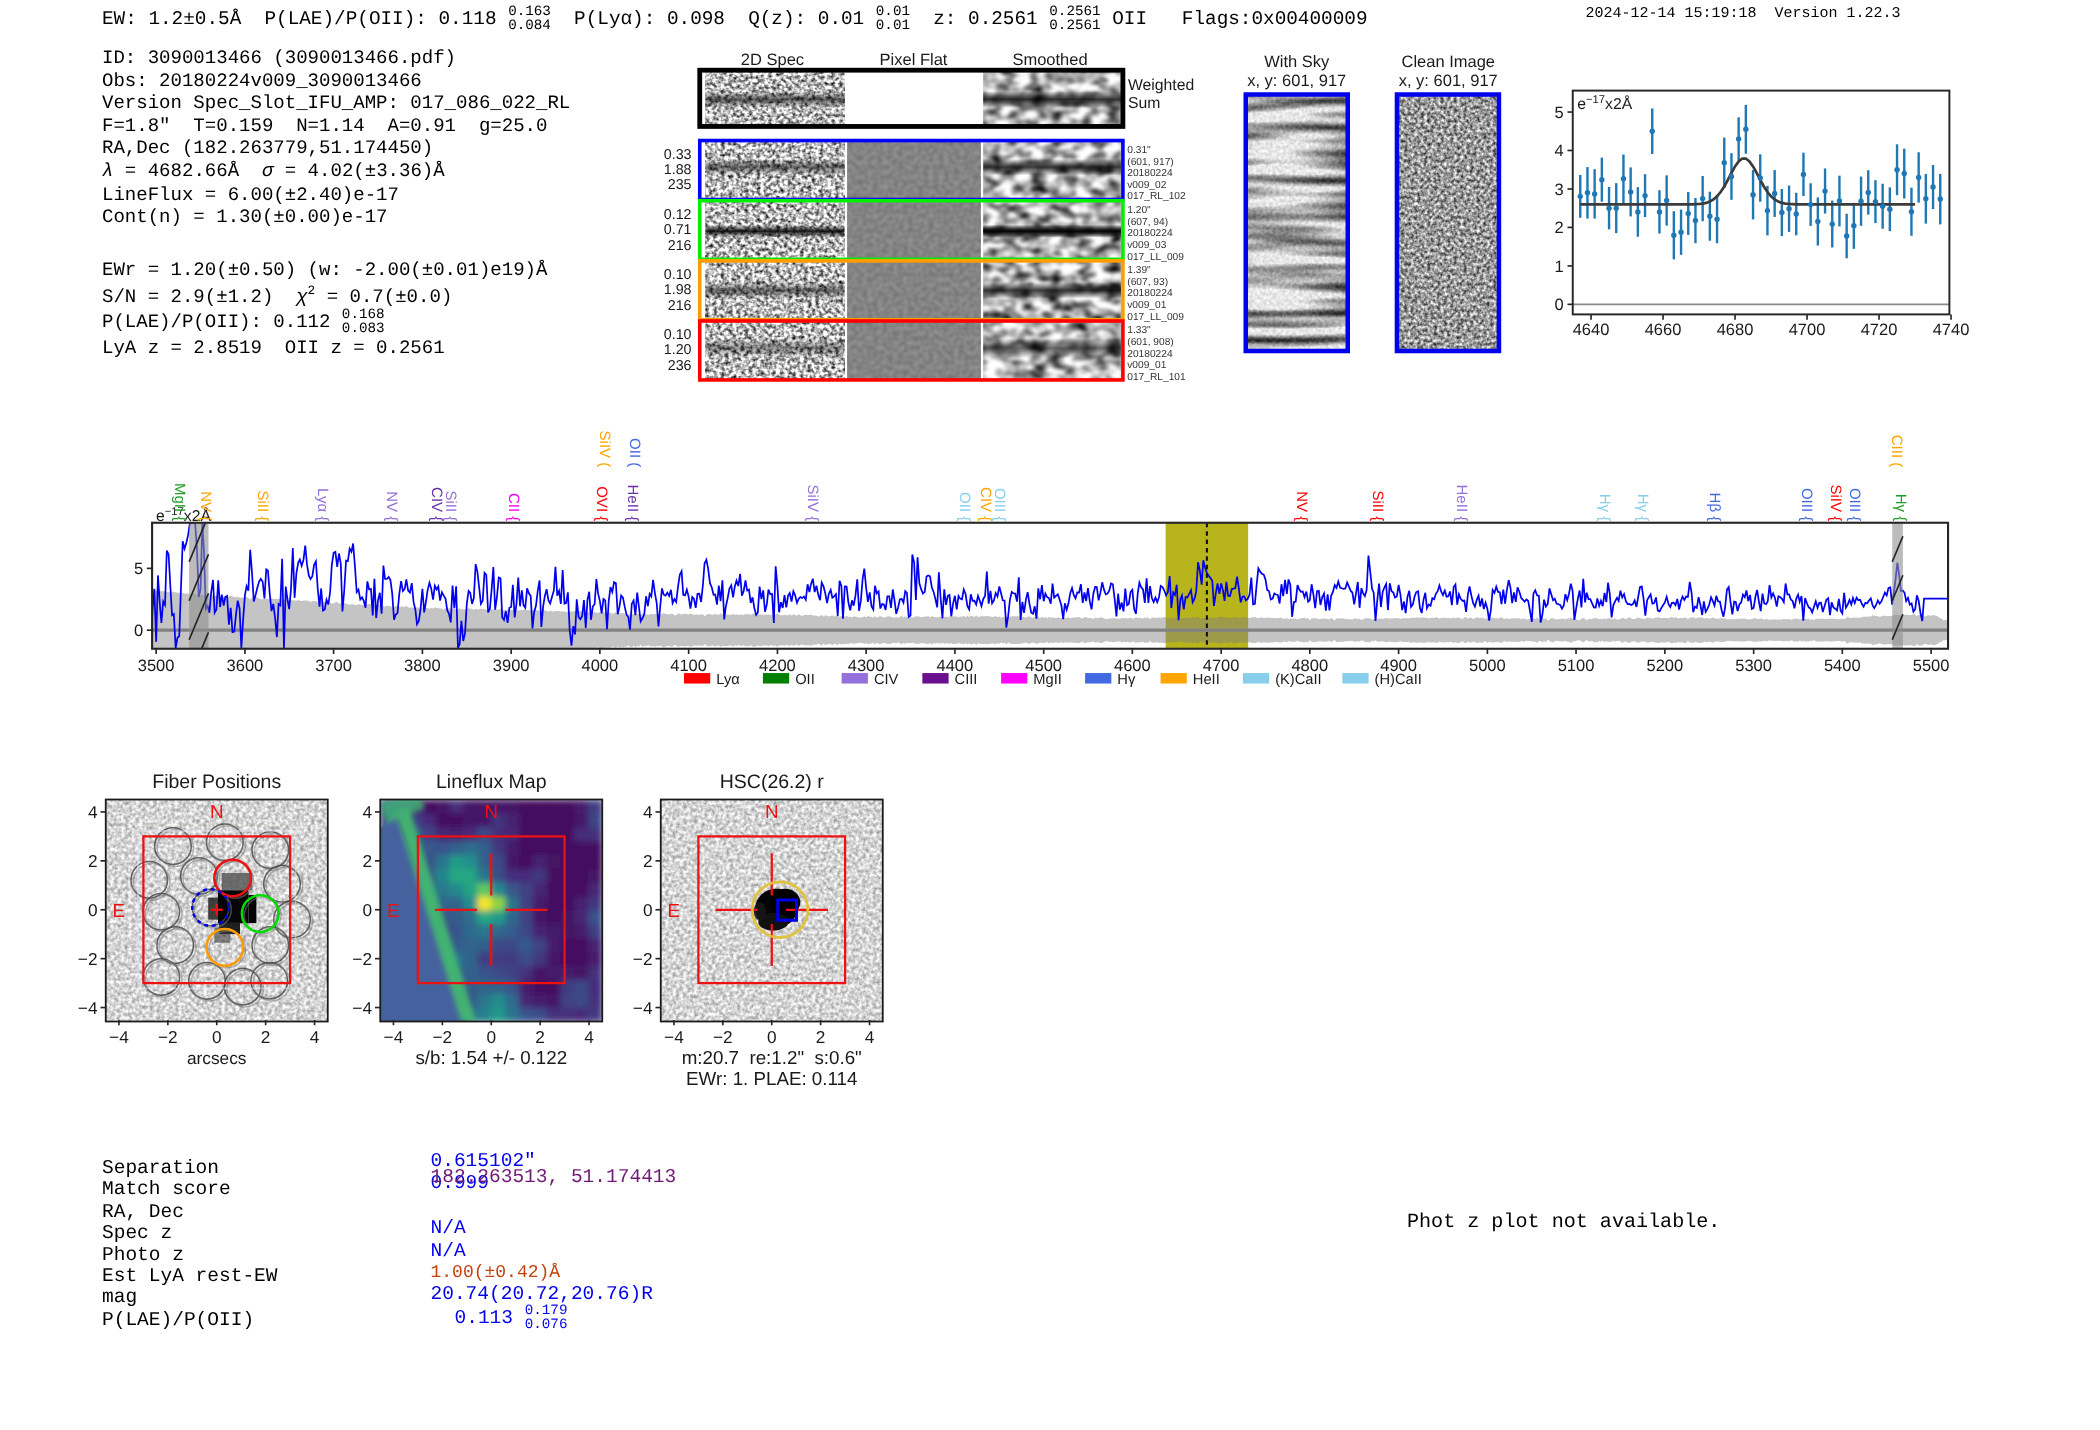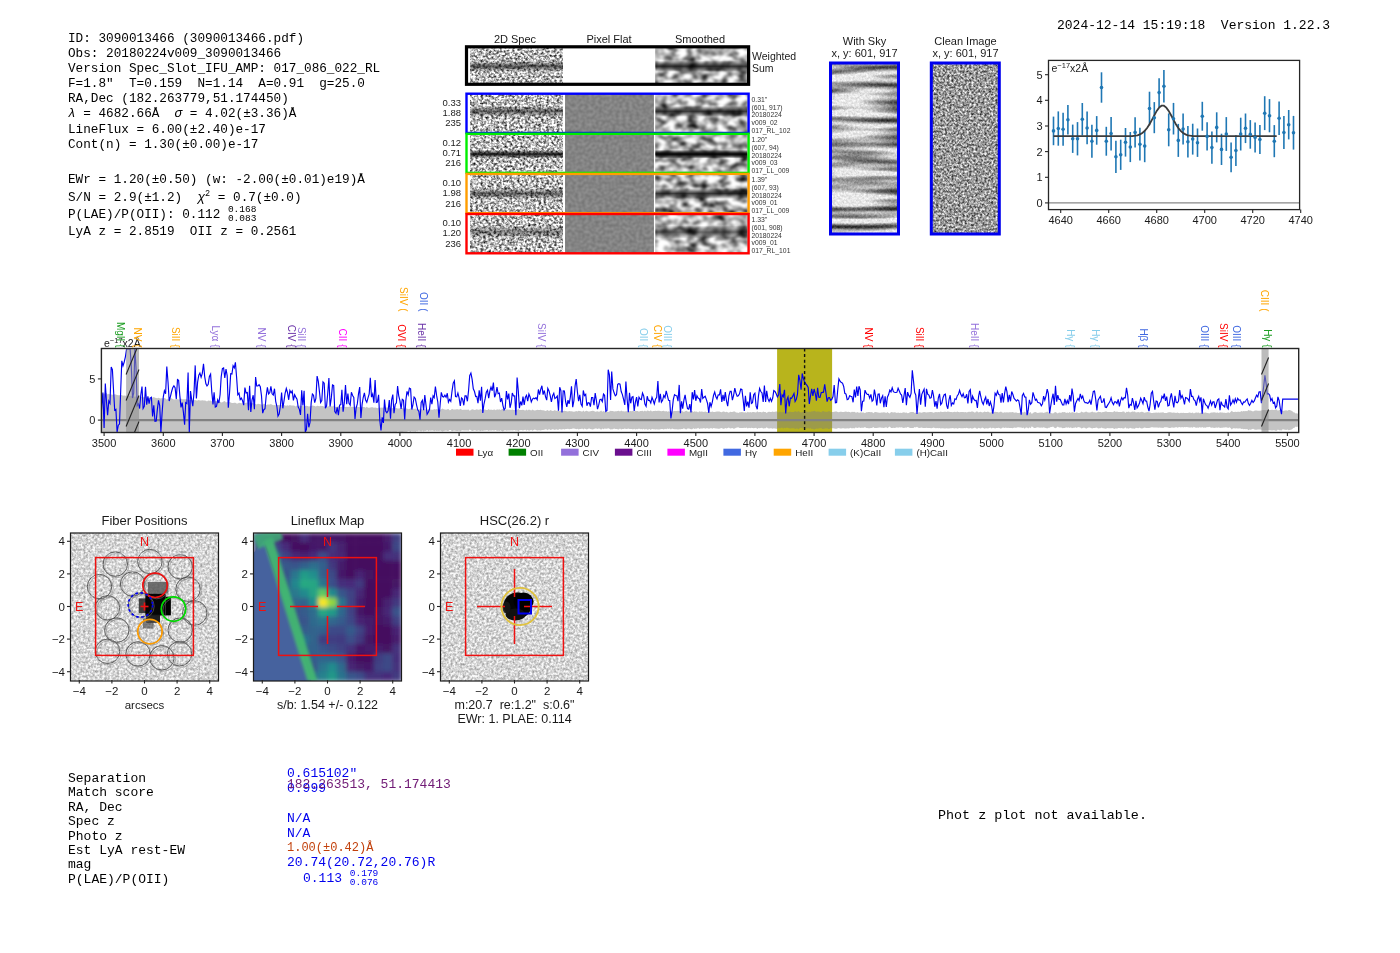--- a/index.html
+++ b/index.html
@@ -82,21 +82,22 @@
     <svg width="0" height="0">
       <defs>
         <filter id="lfblur" x="-10%" y="-10%" width="120%" height="120%">
           <feGaussianBlur stdDeviation="2.2"></feGaussianBlur>
         </filter>
         <filter id="lfblur2" x="-20%" y="-20%" width="140%" height="140%">
           <feGaussianBlur stdDeviation="1.6"></feGaussianBlur>
         </filter>
       </defs>
     </svg>
-    <div class="mono abs" style="left:1057px;top:18px;font-size:13px">2024-12-14 15:19:18  Version 1.22.3</div>
+    <div class="mono abs" style="left:68px;top:4px;font-size:12.9px">EW: 1.2±0.5Å  P(LAE)/P(OII): 0.118 <span class="frac" style="font-size:9.5px">0.163<br>0.084</span>  P(Lyα): 0.098  Q(z): 0.01 <span class="frac" style="font-size:9.5px">0.01<br>0.01</span>  z: 0.2561 <span class="frac" style="font-size:9.5px">0.2561<br>0.2561</span> OII   Flags:0x00400009</div>
+    <div class="mono abs" style="left:1057px;top:4px;font-size:10px">2024-12-14 15:19:18  Version 1.22.3</div>
     <div class="mono abs" style="left:68px;top:31px;font-size:12.7px">ID: 3090013466 (3090013466.pdf)</div>
     <div class="mono abs" style="left:68px;top:46px;font-size:12.7px">Obs: 20180224v009_3090013466</div>
     <div class="mono abs" style="left:68px;top:61px;font-size:12.7px">Version Spec_Slot_IFU_AMP: 017_086_022_RL</div>
     <div class="mono abs" style="left:68px;top:76px;font-size:12.7px">F=1.8"  T=0.159  N=1.14  A=0.91  g=25.0</div>
     <div class="mono abs" style="left:68px;top:91px;font-size:12.7px">RA,Dec (182.263779,51.174450)</div>
     <div class="mono abs" style="left:68px;top:106px;font-size:12.7px"><i>λ</i> = 4682.66Å  <i>σ</i> = 4.02(±3.36)Å</div>
     <div class="mono abs" style="left:68px;top:122px;font-size:12.7px">LineFlux = 6.00(±2.40)e-17</div>
     <div class="mono abs" style="left:68px;top:137px;font-size:12.7px">Cont(n) = 1.30(±0.00)e-17</div>
     <div class="mono abs" style="left:68px;top:172px;font-size:12.7px">EWr = 1.20(±0.50) (w: -2.00(±0.01)e19)Å</div>
     <div class="mono abs" style="left:68px;top:189px;font-size:12.7px">S/N = 2.9(±1.2)  <i>χ</i><sup style="font-size:8.5px">2</sup> = 0.7(±0.0)</div>

